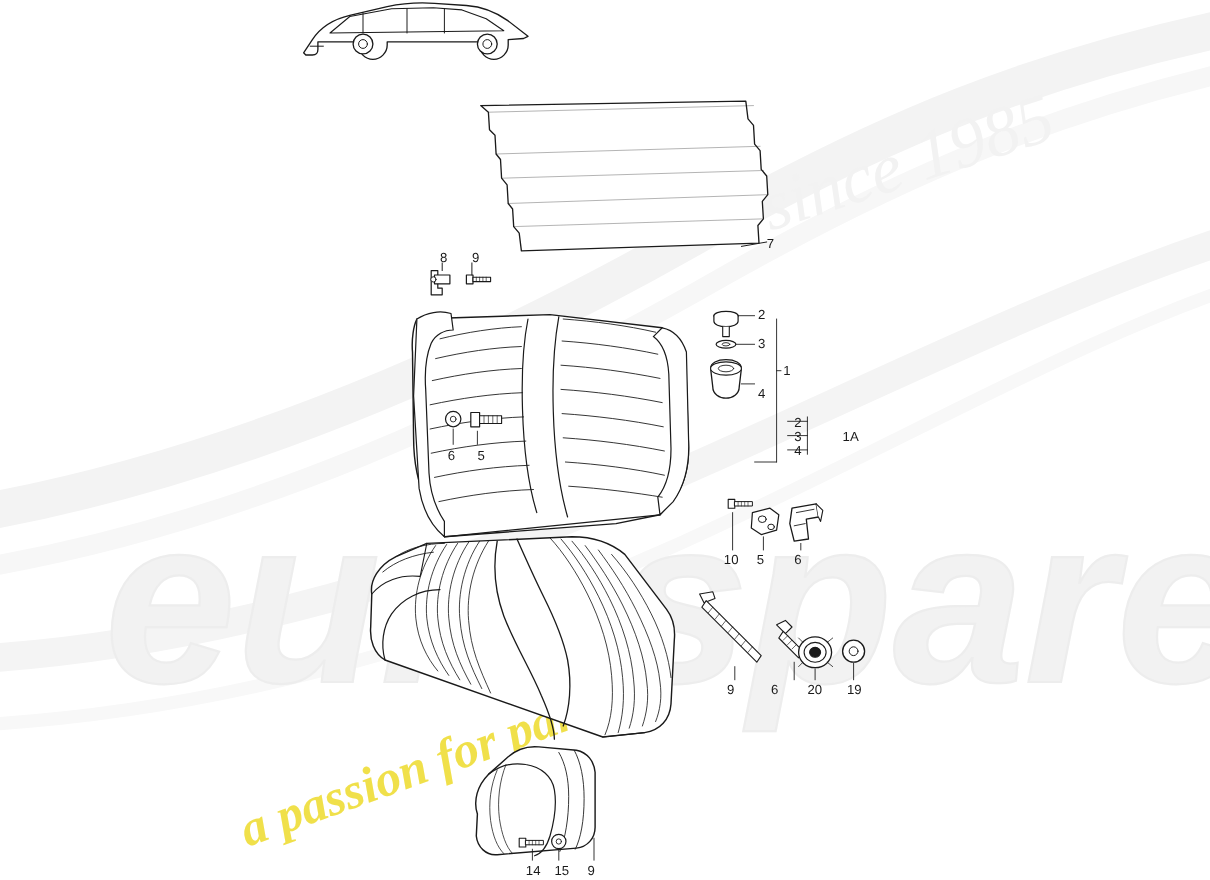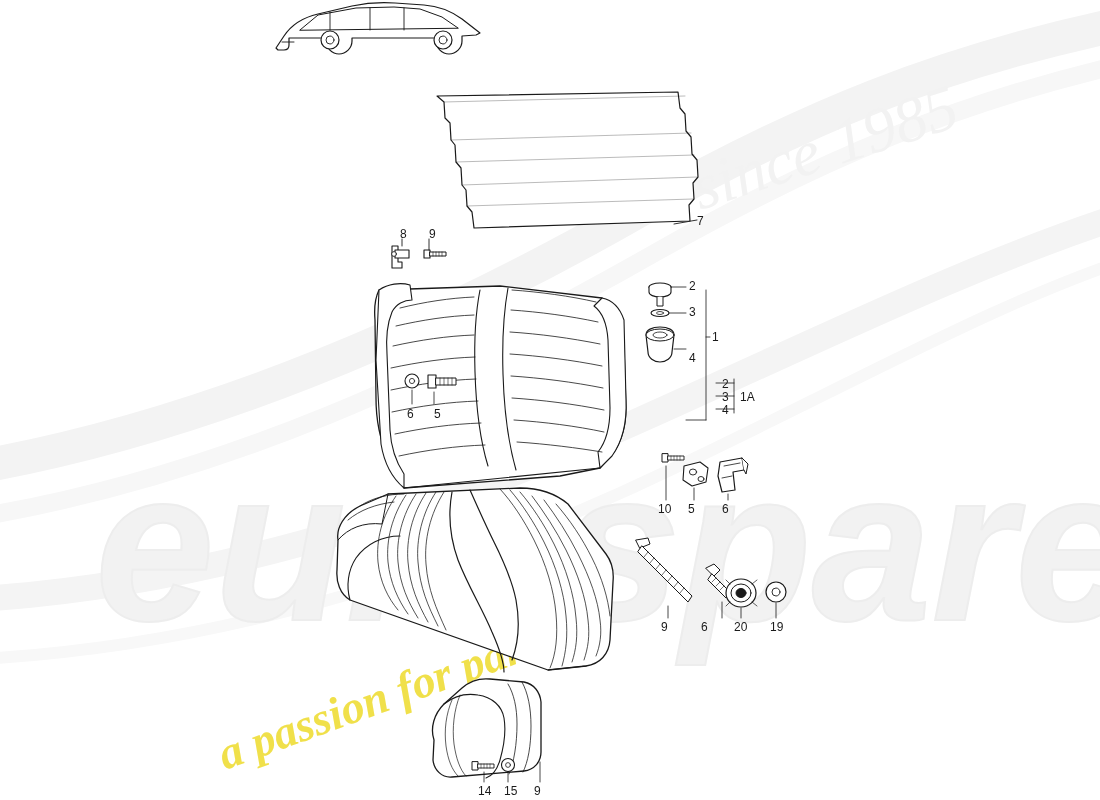--- a/index.html
+++ b/index.html
@@ -266,21 +266,21 @@
     <span class="callout" style="left:400px;top:228px">8</span>
     <span class="callout" style="left:429px;top:228px">9</span>
     <span class="callout" style="left:689px;top:280px">2</span>
     <span class="callout" style="left:689px;top:306px">3</span>
     <span class="callout" style="left:712px;top:331px">1</span>
     <span class="callout" style="left:689px;top:352px">4</span>
     <span class="callout" style="left:407px;top:408px">6</span>
     <span class="callout" style="left:434px;top:408px">5</span>
     <span class="callout" style="left:722px;top:378px">2</span>
     <span class="callout" style="left:722px;top:391px">3</span>
-    <span class="callout" style="left:740px;top:391px">1A</span>
+    <span class="callout" style="left:766px;top:391px">1A</span>
     <span class="callout" style="left:722px;top:404px">4</span>
     <span class="callout" style="left:658px;top:503px">10</span>
     <span class="callout" style="left:688px;top:503px">5</span>
     <span class="callout" style="left:722px;top:503px">6</span>
     <span class="callout" style="left:661px;top:621px">9</span>
     <span class="callout" style="left:701px;top:621px">6</span>
     <span class="callout" style="left:734px;top:621px">20</span>
     <span class="callout" style="left:770px;top:621px">19</span>
     <span class="callout" style="left:534px;top:785px">9</span>
     <span class="callout" style="left:478px;top:785px">14</span>

